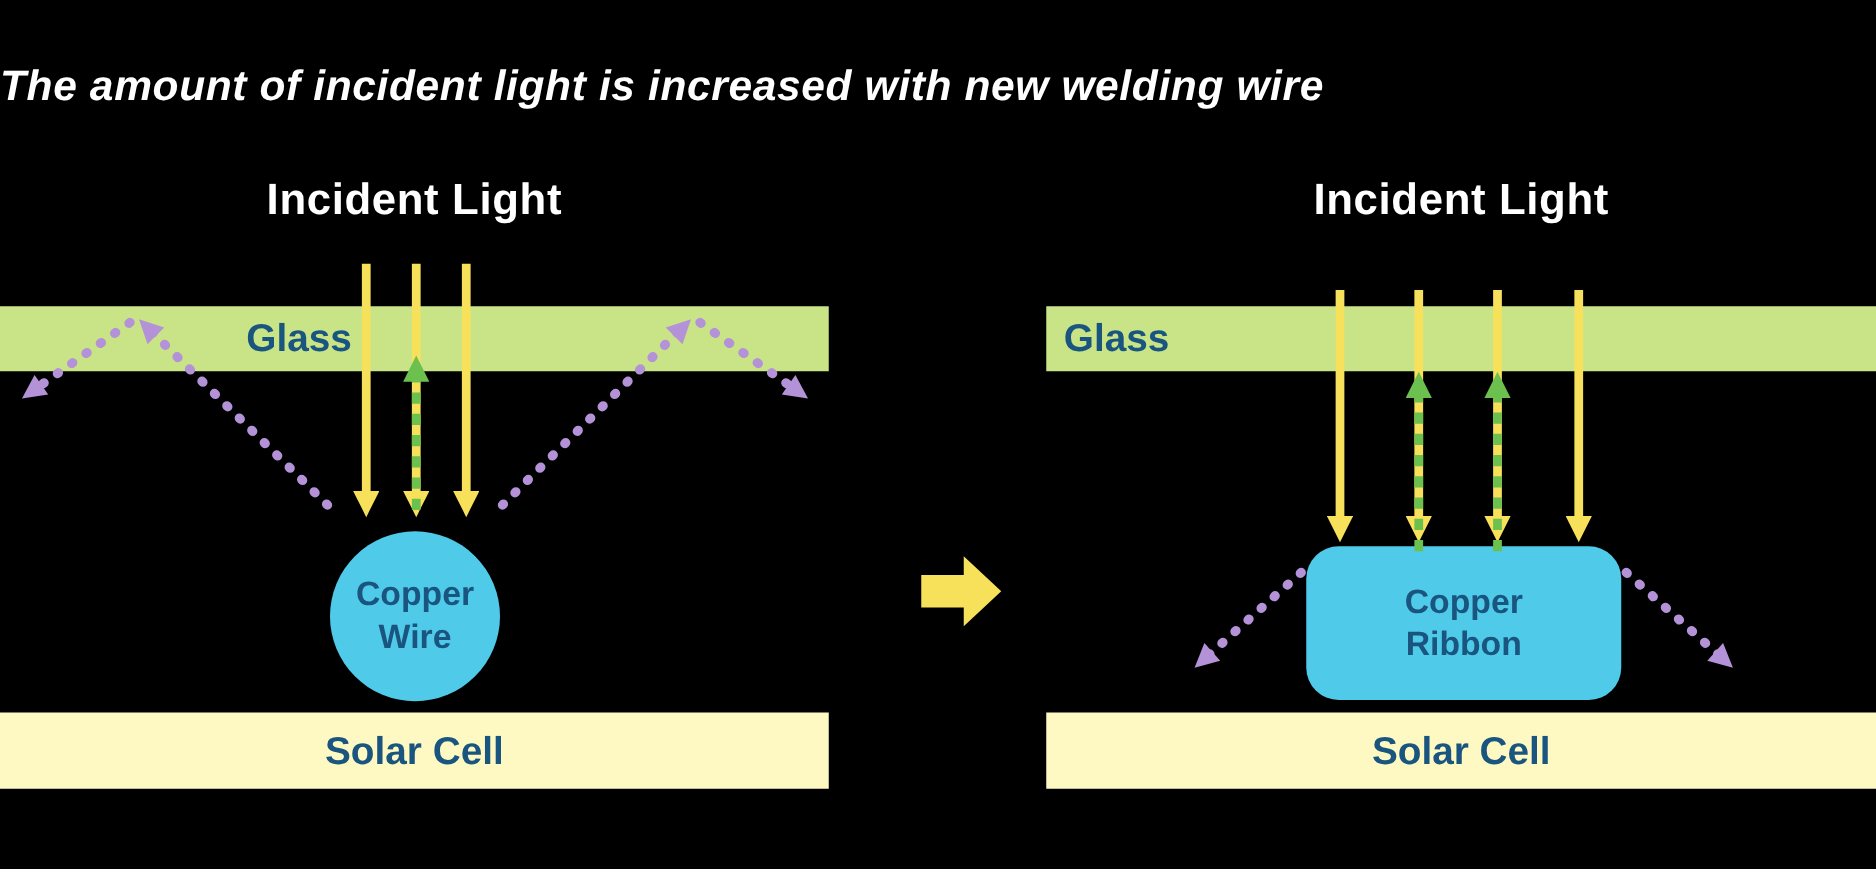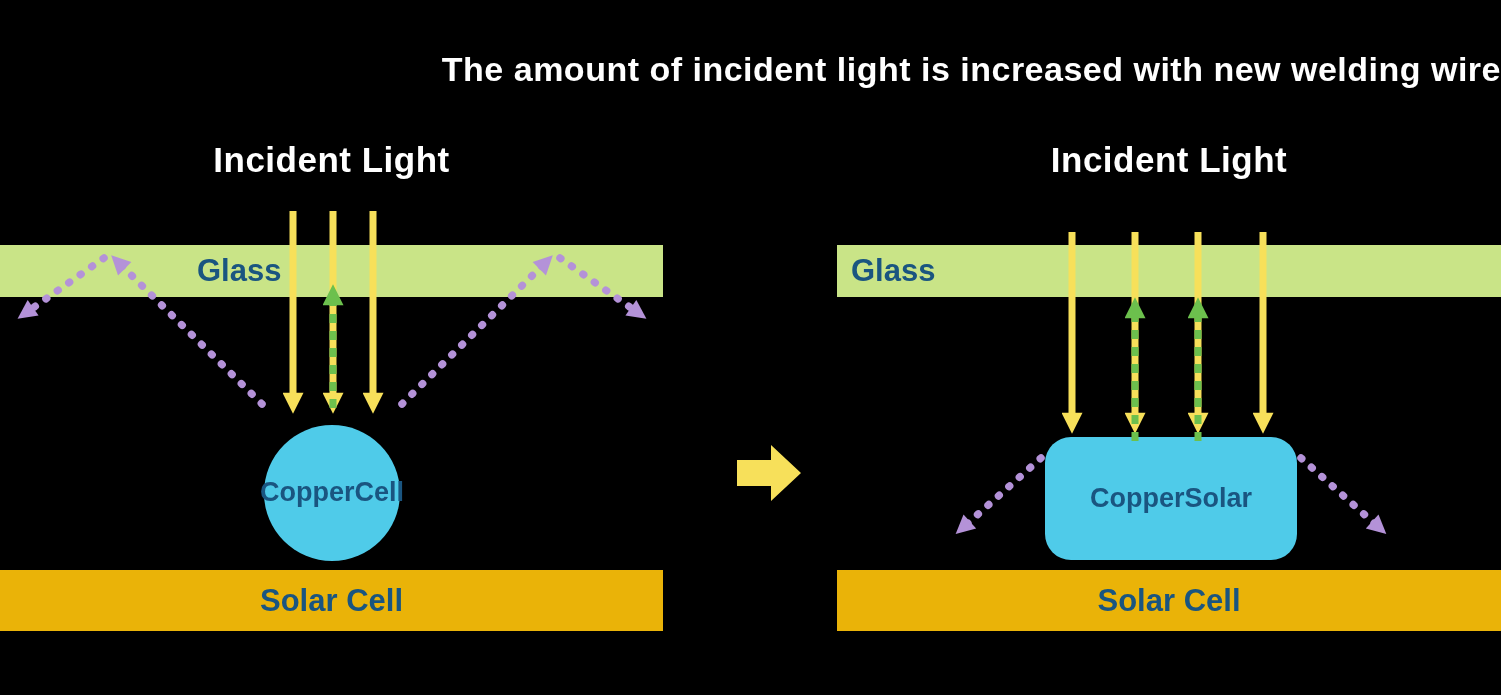--- a/index.html
+++ b/index.html
@@ -2,50 +2,50 @@
 <html><head>
 <meta charset="utf-8">
 <style>
   * { margin:0; padding:0; box-sizing:border-box; }
   html,body { background:#000; }
   #stage {
     position:relative; width:1501px; height:695px; background:#000000;
     overflow:hidden; font-family:"Liberation Sans","DejaVu Sans",sans-serif;
   }
   .title {
-    position:absolute; top:50px; left:0; width:100%; text-align:right;
-    color:#ffffff; font-size:34px; font-weight:bold; letter-spacing:.5px;
+    position:absolute; top:50px; left:0; width:100%; text-align:left;
+    color:#ffffff; font-size:34px; font-weight:bold; letter-spacing:.5px;font-style:italic;
   }
   .incident-label {
     position:absolute; top:140px; color:#ffffff; font-size:35px;
     font-weight:bold; text-align:center; letter-spacing:.5px;
   }
   .incident-left  { left:0;    width:663px; }
   .incident-right { left:837px; width:664px; }
   .glass-band {
     position:absolute; top:245px; height:52px; background:#c9e487; z-index:1;
   }
   .glass-left  { left:0;    width:663px; }
   .glass-right { left:837px; width:664px; }
   .glass-label {
     position:absolute; top:50%; transform:translateY(-50%);
     color:#1a5580; font-size:31px; font-weight:bold;
   }
   .glass-label-left  { left:197px; }
   .glass-label-right { left:14px; }
   .solar-band {
-    position:absolute; top:570px; height:61px; background:#eab308; z-index:1;
+    position:absolute; top:570px; height:61px; background:#fef9c3; z-index:1;
     display:flex; align-items:center; justify-content:center;
     color:#1a5580; font-size:31px; font-weight:bold;
   }
   .solar-left  { left:0;    width:663px; }
   .solar-right { left:837px; width:664px; }
   .copper-shape {
     position:absolute; background:#4fcbe9; z-index:3;
-    display:flex; flex-direction:row; align-items:center; justify-content:center;
+    display:flex; flex-direction:column; align-items:center; justify-content:center;
     color:#1a5580; font-size:27px; font-weight:bold; line-height:1.25; text-align:center;
   }
   .copper-circle { left:264px;  top:425px; width:136px; height:136px; border-radius:50%; }
   .copper-ribbon { left:1045px; top:437px; width:252px; height:123px; border-radius:26px; }
   svg.arrow-layer {
     position:absolute; left:0; top:0; width:1501px; height:695px;
     z-index:5; pointer-events:none;
   }
 </style>
 </head>
@@ -56,36 +56,36 @@
   <div class="title">The amount of incident light is increased with new welding wire</div>
 
   <div class="incident-label incident-left">Incident Light</div>
 
   <div class="glass-band glass-left">
     <span class="glass-label glass-label-left">Glass</span>
   </div>
 
   <div class="copper-shape copper-circle">
     <span>Copper</span>
-    <span>Cell</span>
+    <span>Wire</span>
   </div>
 
   <div class="solar-band solar-left">
     <span>Solar Cell</span>
   </div>
 
   <div class="incident-label incident-right">Incident Light</div>
 
   <div class="glass-band glass-right">
     <span class="glass-label glass-label-right">Glass</span>
   </div>
 
   <div class="copper-shape copper-ribbon">
     <span>Copper</span>
-    <span>Solar</span>
+    <span>Ribbon</span>
   </div>
 
   <div class="solar-band solar-right">
     <span>Solar Cell</span>
   </div>
 
   <svg class="arrow-layer" viewBox="0 0 1501 695" xmlns="http://www.w3.org/2000/svg">
     <defs>
       <marker id="ah-y" viewBox="0 0 10 10" refX="3" refY="5" markerWidth="24" markerHeight="21" orient="auto" markerUnits="userSpaceOnUse">
         <path d="M0 0 L10 5 L0 10 Z" fill="#f7e05a"></path>

